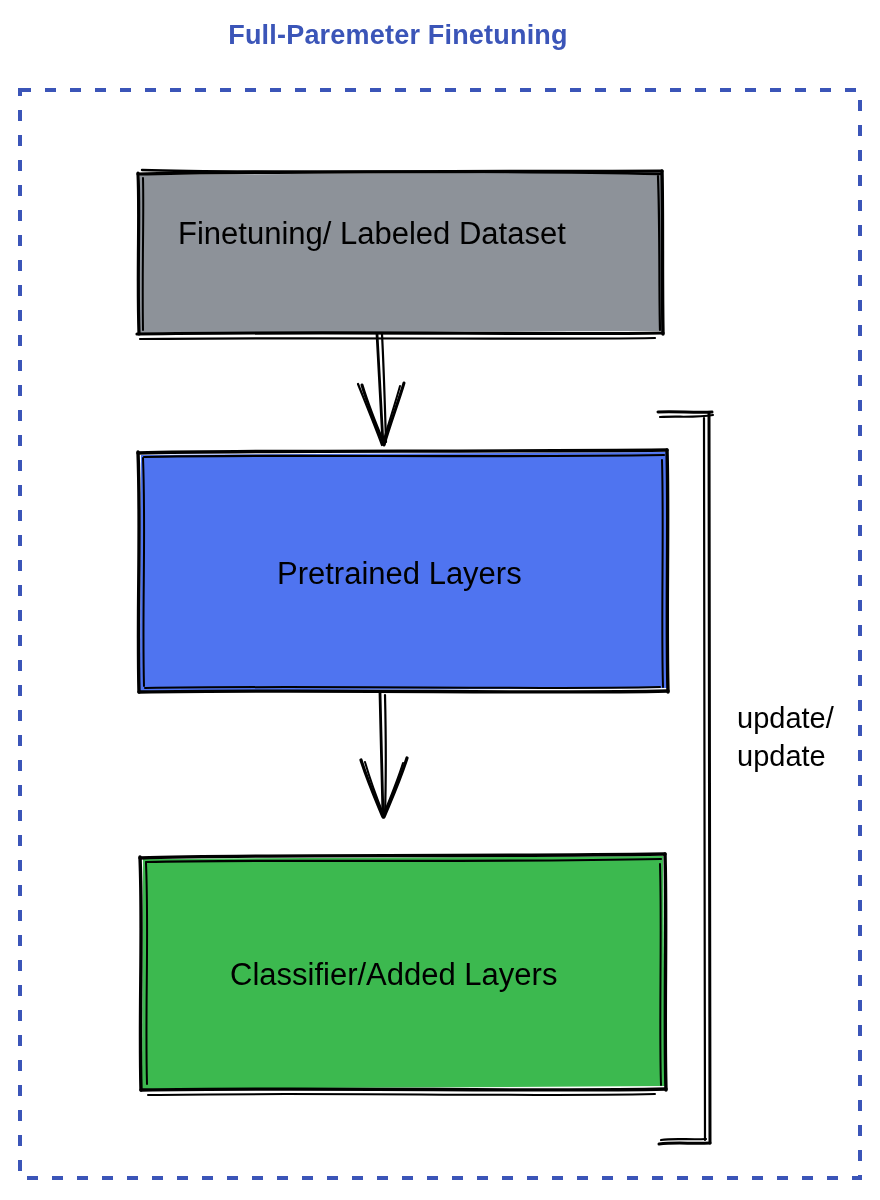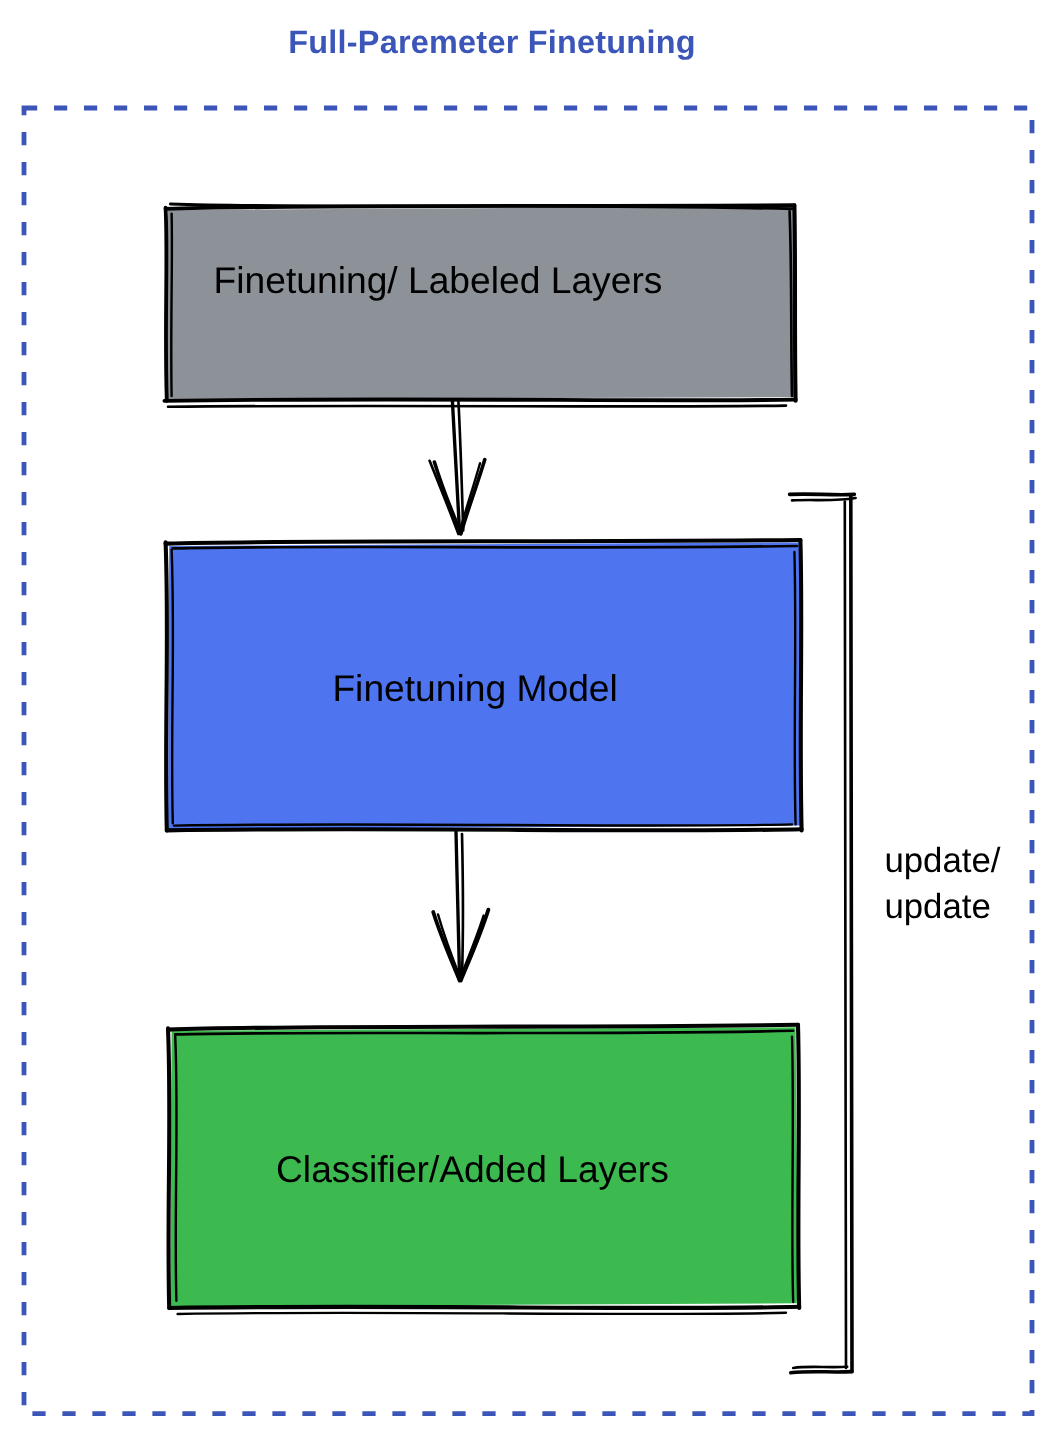--- a/index.html
+++ b/index.html
@@ -16,21 +16,21 @@
   }
   #canvas {
     position: absolute;
     top: 0;
     left: 0;
     width: 880px;
     height: 1200px;
   }
   .diagram-title {
     position: absolute;
-    left: 12px;
+    left: 0;
     top: 20px;
     width: 796px;
     text-align: center;
     font-family: "Liberation Sans", sans-serif;
     font-size: 27px;
     font-weight: bold;
     color: #3b55b8;
     letter-spacing: 0.2px;
   }
   .node-label {
@@ -129,20 +129,20 @@
     <path d="M709,413 C711,600 708,950 710,1143" fill="none" stroke="#000" stroke-width="3.0" stroke-linecap="round"></path>
     <path d="M704,418 C706,600 703,950 705,1140" fill="none" stroke="#000" stroke-width="2.2" stroke-linecap="round"></path>
     <path d="M710,1143 C692,1144 676,1142 659,1144" fill="none" stroke="#000" stroke-width="3.0" stroke-linecap="round"></path>
     <path d="M706,1139 C690,1140 674,1138 661,1140" fill="none" stroke="#000" stroke-width="2.2" stroke-linecap="round"></path>
   </g>
 
 </svg>
 
 <div class="diagram-title">Full-Paremeter Finetuning</div>
 
-<div class="node-label" id="label-dataset">Finetuning/ Labeled Layers</div>
+<div class="node-label" id="label-dataset">Finetuning/ Labeled Dataset</div>
 
-<div class="node-label" id="label-pretrained">Finetuning Model</div>
+<div class="node-label" id="label-pretrained">Pretrained Layers</div>
 
 <div class="node-label" id="label-classifier">Classifier/Added Layers</div>
 
 <div class="node-label" id="label-trainupdate">update/
 update</div>
 
 </body></html>

